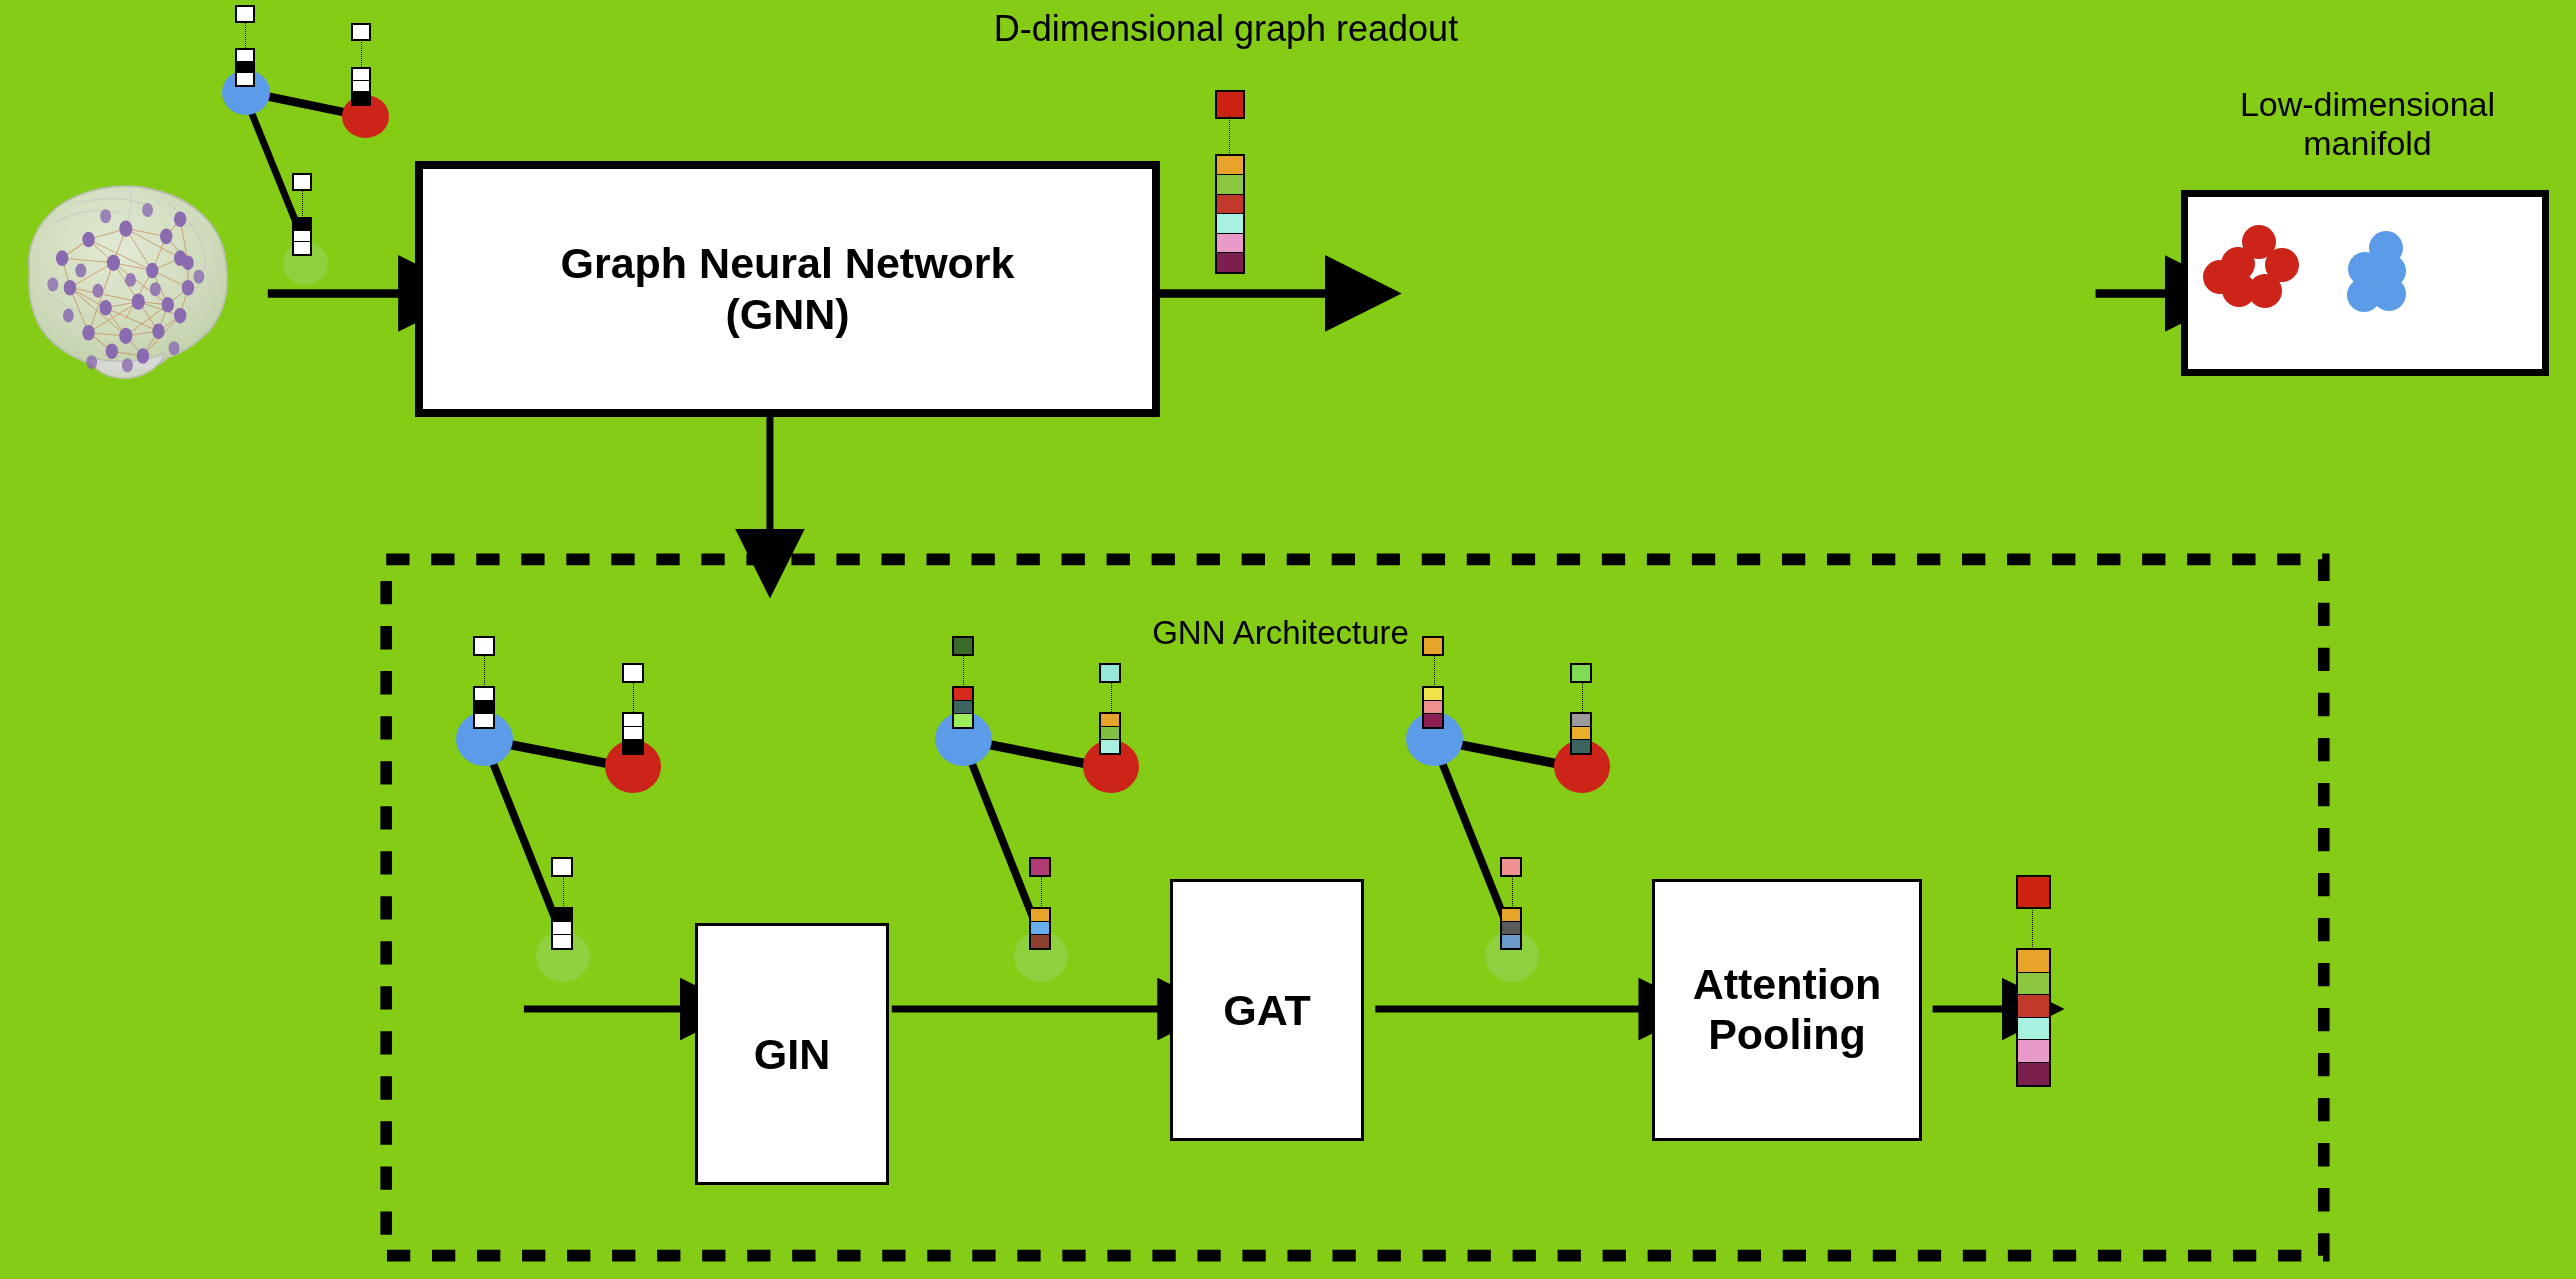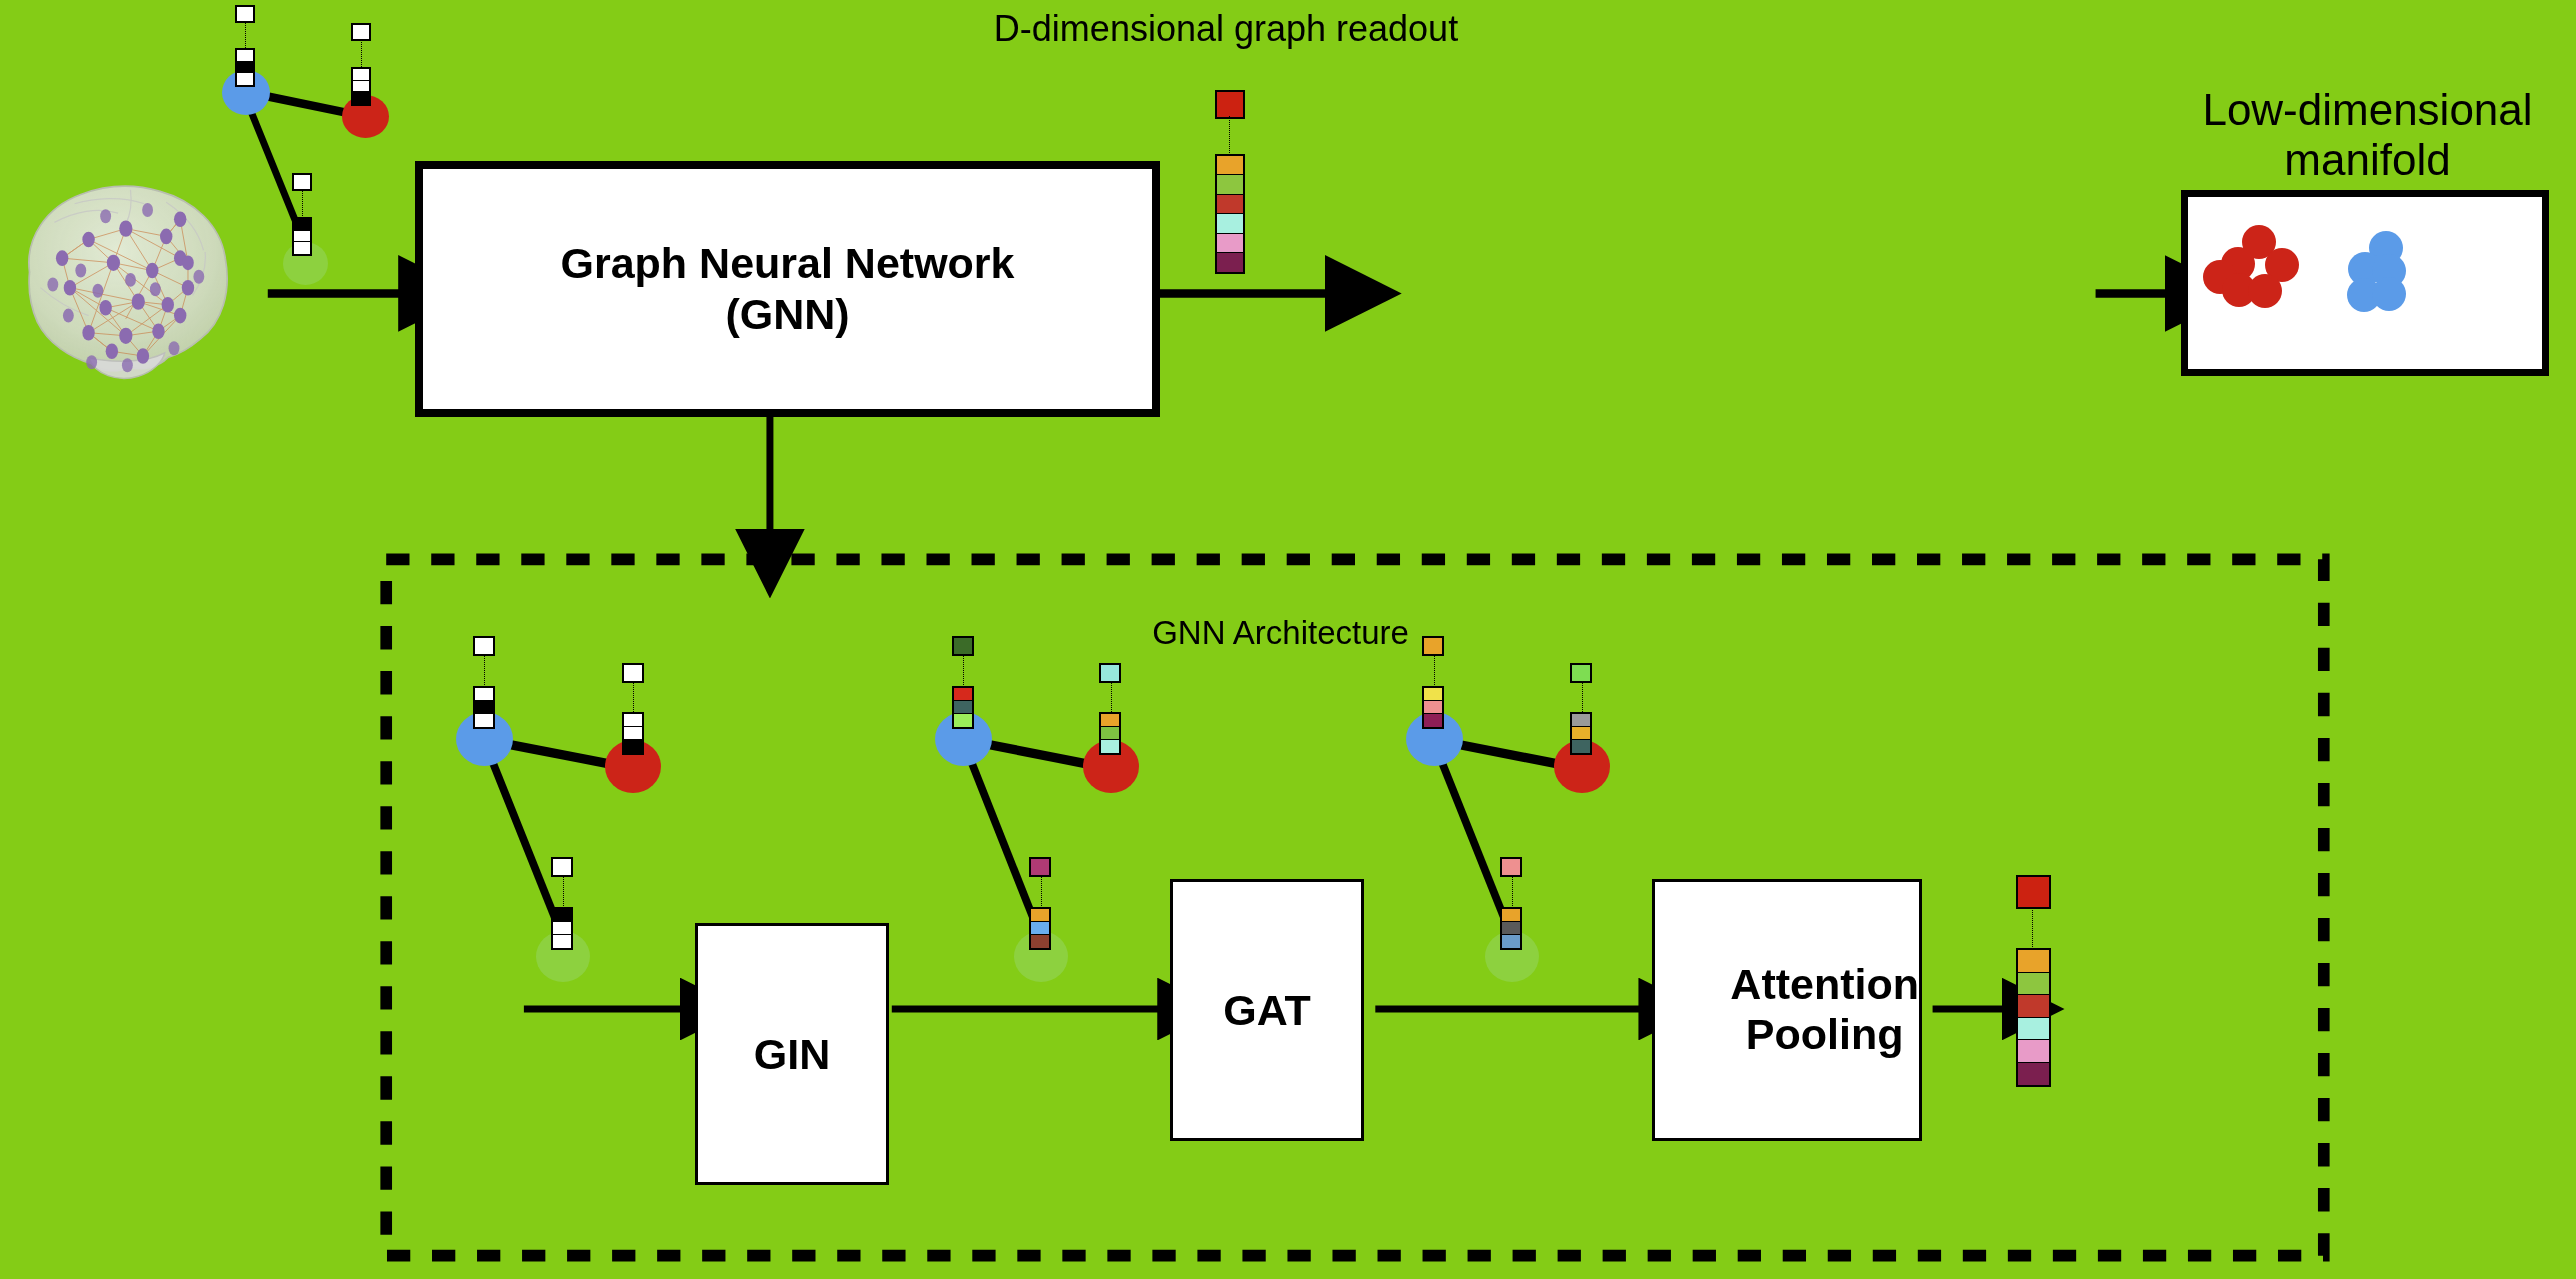--- a/index.html
+++ b/index.html
@@ -7,21 +7,21 @@
   #root{position:relative;width:2576px;height:1280px;background:#84cc16;overflow:hidden;}
   .abs{position:absolute;}
 
   
   .lbl{
     position:absolute;color:#000;font-family:"Liberation Sans",sans-serif;
     text-align:center;line-height:1.14;white-space:pre-line;
   }
   .lbl-top{font-size:36px;}
   .lbl-box{font-size:43px;font-weight:700;}
-  .lbl-small{font-size:44px;}
+  .lbl-small{font-size:34px;}
   .lbl-arch{font-size:33px;margin-top:44px;}
 
   
   .hbox{position:absolute;border:8.5px solid #000;background:#fff;box-sizing:border-box;
         display:flex;align-items:center;justify-content:center;}
   .tbox{position:absolute;border:3.1px solid #000;background:#fff;box-sizing:border-box;
         display:flex;align-items:center;justify-content:center;}
   .dashbox{position:absolute;background:transparent;box-sizing:border-box;}
 
   
@@ -366,21 +366,21 @@
   </svg>
 
   <div class="tbox" style="left:695px;top:879px;width:194px;height:262px;margin-top:44px;">
     <span class="lbl-box">GIN</span>
   </div>
 
   <div class="tbox" style="left:1170px;top:879px;width:194px;height:262px;">
     <span class="lbl-box">GAT</span>
   </div>
 
-  <div class="tbox" style="left:1652px;top:879px;width:270px;height:262px;justify-content:flex-end;">
+  <div class="tbox" style="left:1652px;top:879px;width:270px;height:262px;">
     <span class="lbl-box" style="white-space:pre-line;text-align:center;line-height:1.16;">Attention
 Pooling</span>
   </div>
 
   <div class="fsolo" style="left:2016px;top:875px;width:31px;height:29.5px;background:#CC2211;"></div>
   <div class="fdot" style="left:2032px;top:907px;height:40px;"></div>
   <div class="fvec" style="left:2016px;top:948px;width:31px;">
     <div class="fcell" style="height:22.5px;background:#E8A32A;"></div>
     <div class="fcell" style="height:22.5px;background:#8DC63F;"></div>
     <div class="fcell" style="height:22.5px;background:#C0392B;"></div>

